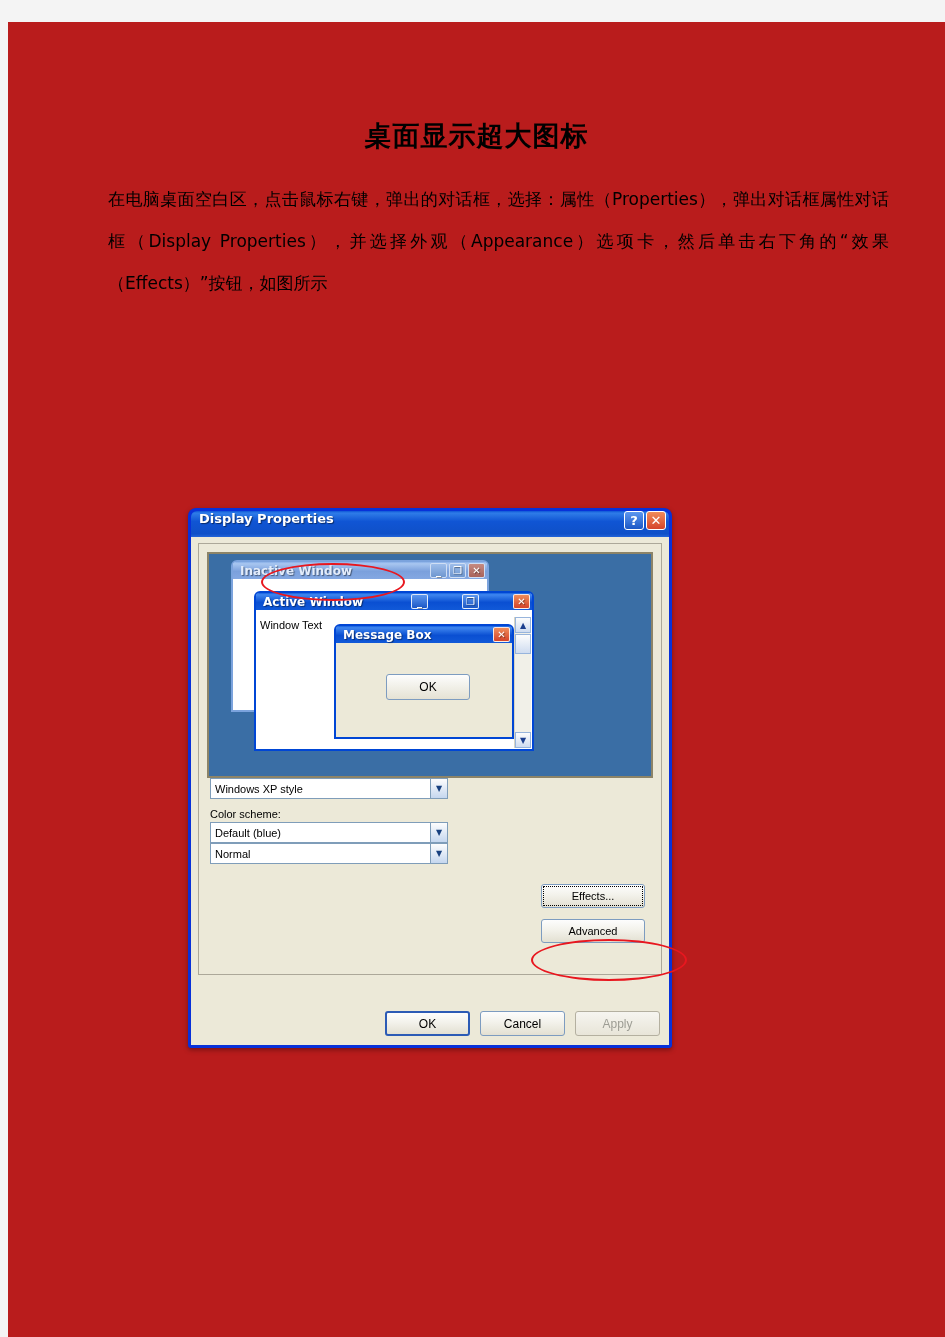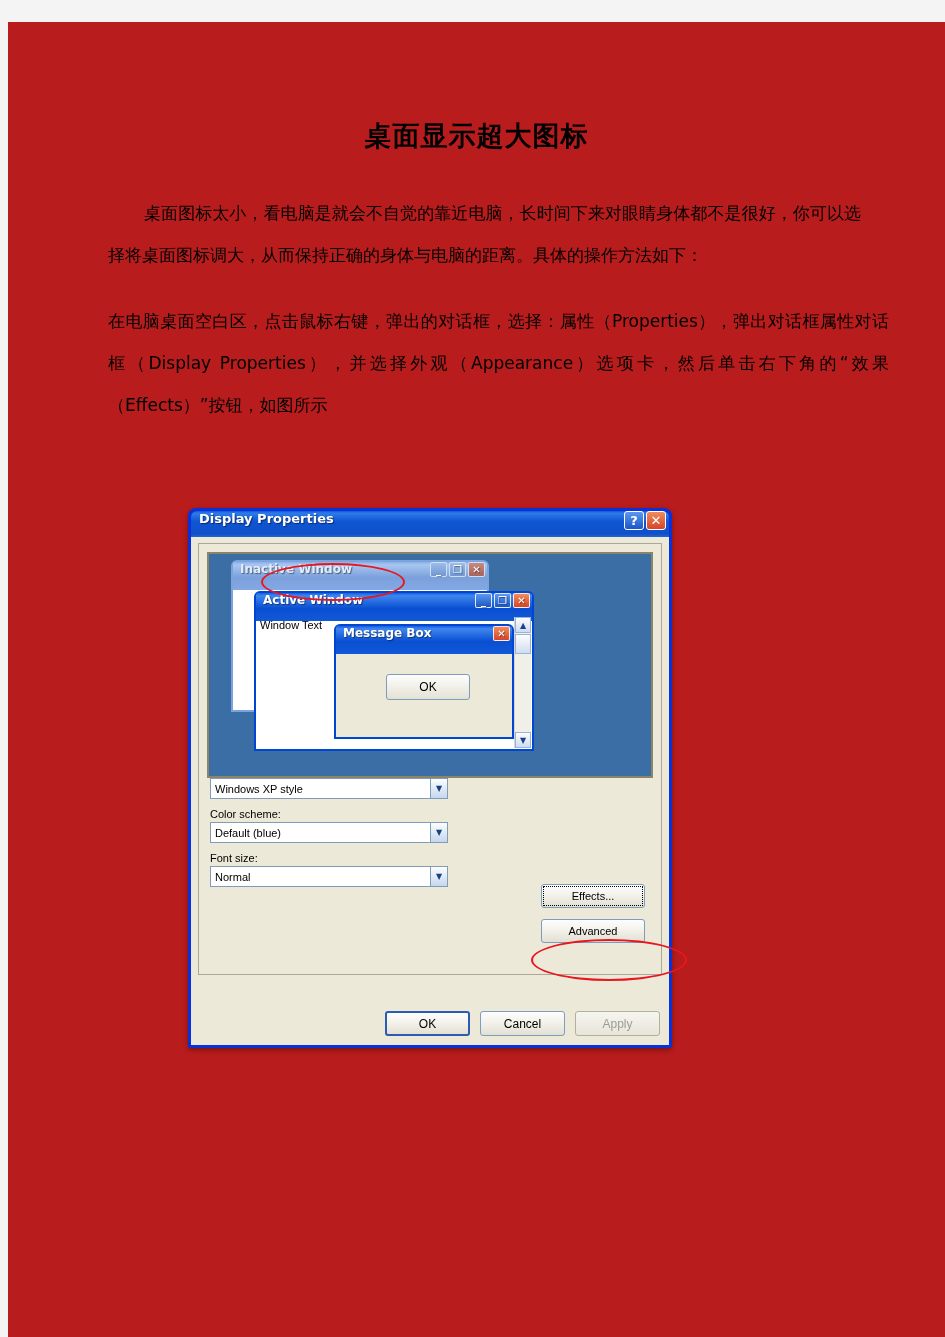--- a/index.html
+++ b/index.html
@@ -159,23 +159,23 @@
     height: 222px;
     position: relative;
     overflow: hidden;
   }
   .prev-win {
     position: absolute;
     border: 2px solid;
     box-sizing: border-box;
   }
   .prev-title {
-    height: 28px;
+    height: 17px;
     display: flex;
-    align-items: flex-start;
+    align-items: center;
     padding: 0 2px 0 7px;
     color: #fff;
     font-weight: bold;
     font-size: 12px;
     text-shadow: 1px 1px 1px rgba(0,0,0,.45);
     font-family: "DejaVu Sans", "Liberation Sans", sans-serif;
   }
   .pbtn {
     width: 17px; height: 15px;
     margin-left: 2px;
@@ -205,20 +205,21 @@
   
   #win-active {
     left: 45px; top: 37px; width: 280px; height: 160px;
     border-color: #0046d5;
     background: #fff;
     border-radius: 6px 6px 0 0;
   }
   #win-active .prev-title {
     background: linear-gradient(to bottom,#1560e0 0%,#3f86ef 10%,#0a4fd2 55%,#1159d8 100%);
     border-radius: 3px 3px 0 0;
+    gap: 32px;
   }
   #win-active .pbtn { background: linear-gradient(to bottom,#5d97ef,#1b57c6); }
   #win-active .pbtn.close { background: linear-gradient(to bottom,#f08c5a,#d5442a); }
   #win-active-text {
     position: absolute;
     left: 4px; top: 26px;
     font-size: 11px; color: #000;
   }
   
   #prev-scrollbar {
@@ -346,21 +347,20 @@
   #annot-appearance { left: 253px; top: 541px; width: 140px; height: 34px; }
   #annot-effects { left: 523px; top: 917px; width: 152px; height: 38px; }
 </style>
 </head>
 <body>
 
 <div id="page">
 
   <h1 id="doc-title">桌面显示超大图标</h1>
 
-  <p class="para" id="para-1">桌面图标太小，看电脑是就会不自觉的靠近电脑，长时间下来对眼睛身体都不是很好，你可以选择将桌面图标调大，从而保持正确的身体与电脑的距离。具体的操作方法如下：</p>
   <p class="para" id="para-2">在电脑桌面空白区，点击鼠标右键，弹出的对话框，选择：属性（Properties），弹出对话框属性对话框（Display Properties），并选择外观（Appearance）选项卡，然后单击右下角的“效果（Effects）”按钮，如图所示</p>
 
   <div id="xp-dialog">
 
     <div class="titlebar">
       <span class="title-text">Display Properties</span>
       <span class="tb-btn tb-help">?</span>
       <span class="tb-btn tb-close">✕</span>
     </div>
 
@@ -410,21 +410,20 @@
           <span class="combo-value">Windows XP style</span>
           <span class="combo-arrow">▼</span>
         </div>
 
         <div class="field-label">Color scheme:</div>
         <div class="combo">
           <span class="combo-value">Default (blue)</span>
           <span class="combo-arrow">▼</span>
         </div>
 
-        <div class="field-label">Font size:</div>
         <div class="combo">
           <span class="combo-value">Normal</span>
           <span class="combo-arrow">▼</span>
         </div>
 
         <div class="side-btn" id="btn-effects">Effects...</div>
         <div class="side-btn" id="btn-advanced">Advanced</div>
 
       </div>
 

